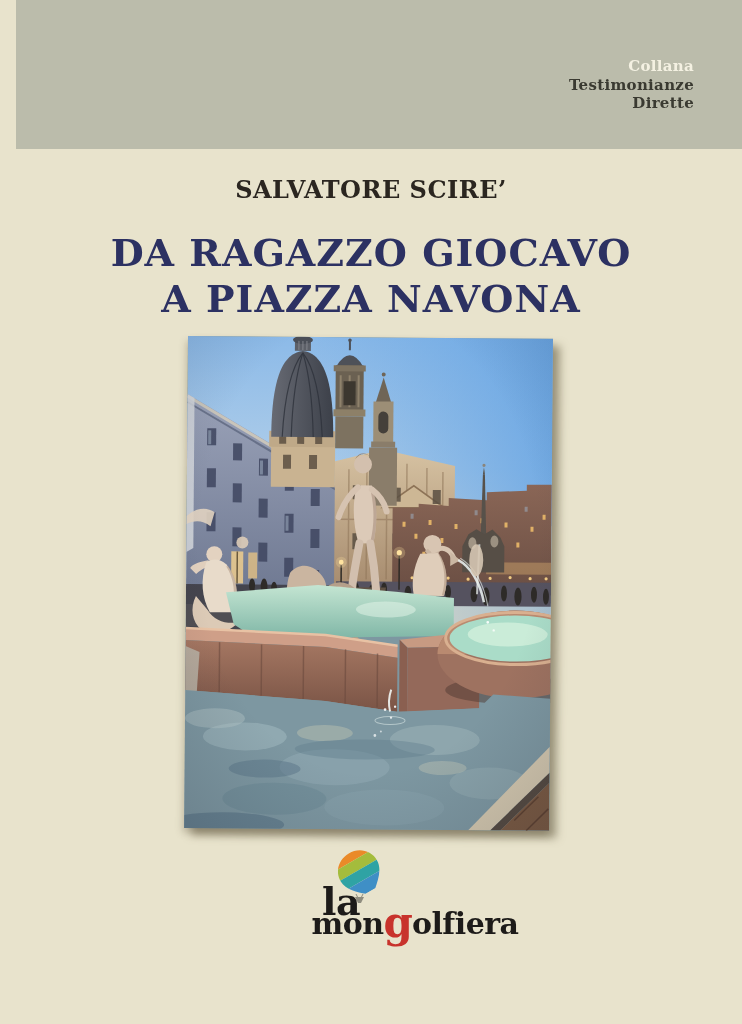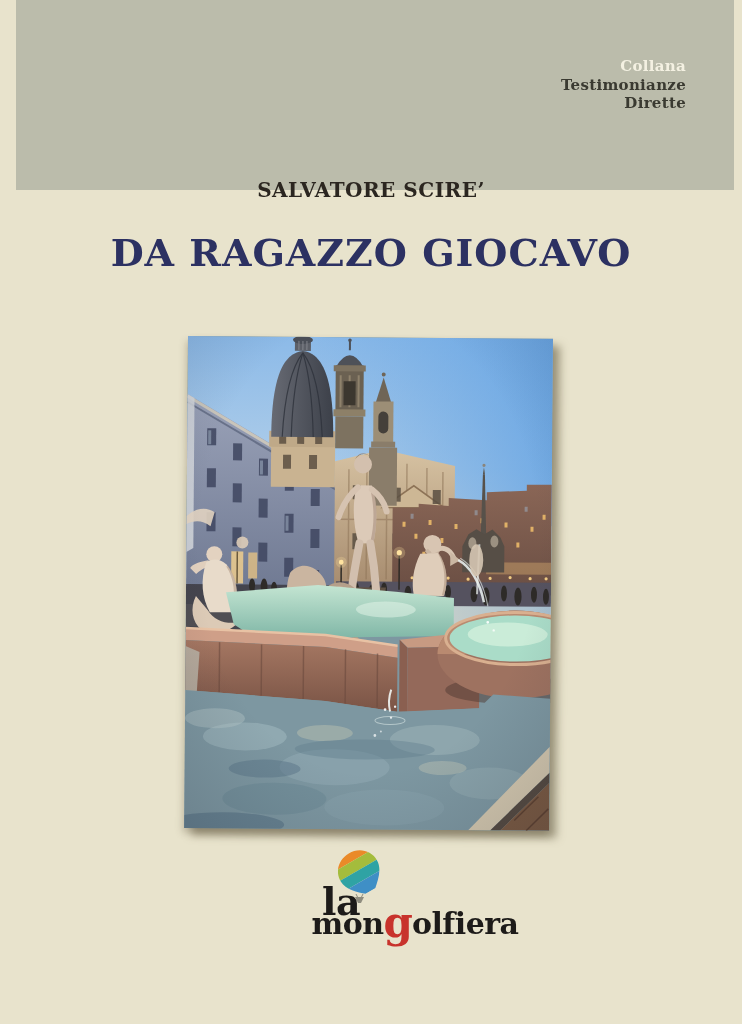--- a/index.html
+++ b/index.html
@@ -1,27 +1,27 @@
 <!DOCTYPE html>
 <html style="--page-bg: #e8e3cc; --band-bg: #bbbcab; --band-text: #3a3a31; --collana-text: #f4f1e2; --author-text: #2b2620; --title-text: #2c3162; --logo-text: #1d1b19; --logo-g: #c8332c; --balloon-stripe1: #d9382d; --balloon-stripe2: #ea8a28; --balloon-stripe3: #a4bc3c; --balloon-stripe4: #2fa3a4; --balloon-stripe5: #3f8fc6; --balloon-basket: #8f8d7f;"><head>
 <meta charset="utf-8">
 <style>
   html,body{margin:0;padding:0;}
   body{width:742px;height:1024px;font-family:"DejaVu Serif","Liberation Serif",serif;}
   .page{position:relative;width:742px;height:1024px;background:var(--page-bg);overflow:hidden;}
 
   
-  .band{position:absolute;top:0;left:16px;right:8px;height:190px;background:var(--band-bg);}
+  .band{position:absolute;top:0;left:16px;right:0;height:149px;background:var(--band-bg);}
   .band-text{position:absolute;top:57px;right:48px;text-align:right;font-weight:bold;
              font-size:15px;line-height:18.5px;color:var(--band-text);letter-spacing:.3px;}
   .band-text .collana{color:var(--collana-text);}
 
   
   .author{position:absolute;top:176px;left:0;width:100%;text-align:center;
-          font-weight:bold;font-size:20px;line-height:28px;letter-spacing:.5px;color:var(--author-text);}
+          font-weight:bold;font-size:24px;line-height:28px;letter-spacing:.5px;color:var(--author-text);}
   .title{position:absolute;top:230px;left:0;width:100%;text-align:center;
          font-weight:bold;font-size:38px;line-height:46px;letter-spacing:1px;color:var(--title-text);}
 
   
   .photo{position:absolute;left:188px;top:336px;width:365px;height:492px;margin:0;
          transform:rotate(.45deg);transform-origin:top left;
          box-shadow:7px 7px 9px rgba(95,85,60,.55), -2px 5px 7px rgba(95,85,60,.25);
          background:#7d97a1;}
   .photo svg{display:block;width:100%;height:100%;}
 
@@ -47,20 +47,21 @@
       <div class="collana">Collana</div>
       <div>Testimonianze</div>
       <div>Dirette</div>
     </div>
   </div>
 
   <div class="author">SALVATORE SCIRE’</div>
 
   <div class="title">
     <div>DA RAGAZZO GIOCAVO</div>
+    <div>A PIAZZA NAVONA</div>
   </div>
 
   <figure class="photo">
     <svg viewBox="0 0 365 492">
       <defs>
         <linearGradient id="skyV" x1="0" y1="0" x2="0" y2="1">
           <stop offset="0" stop-color="#8cbae8"></stop>
             <stop offset=".45" stop-color="#aecde9"></stop>
           <stop offset=".75" stop-color="#d4dfe0"></stop>
             <stop offset="1" stop-color="#ece2c9"></stop>

